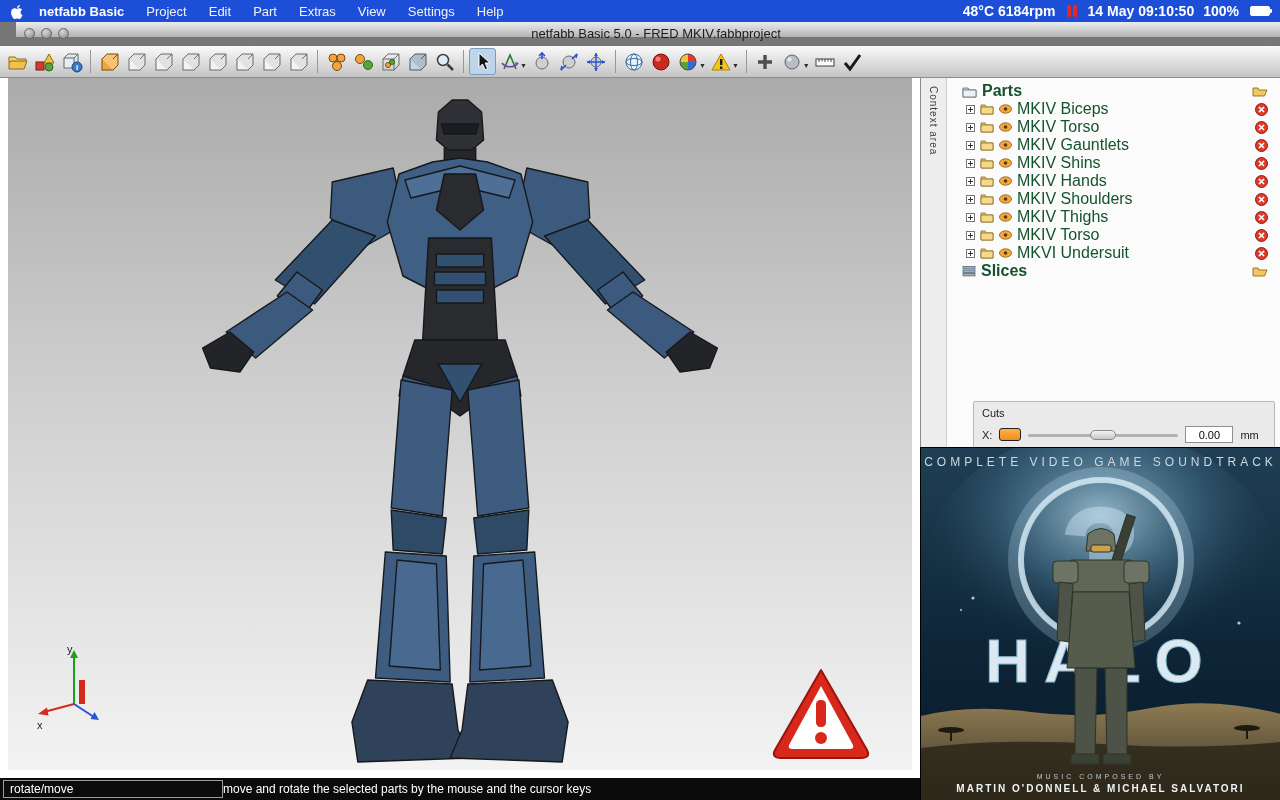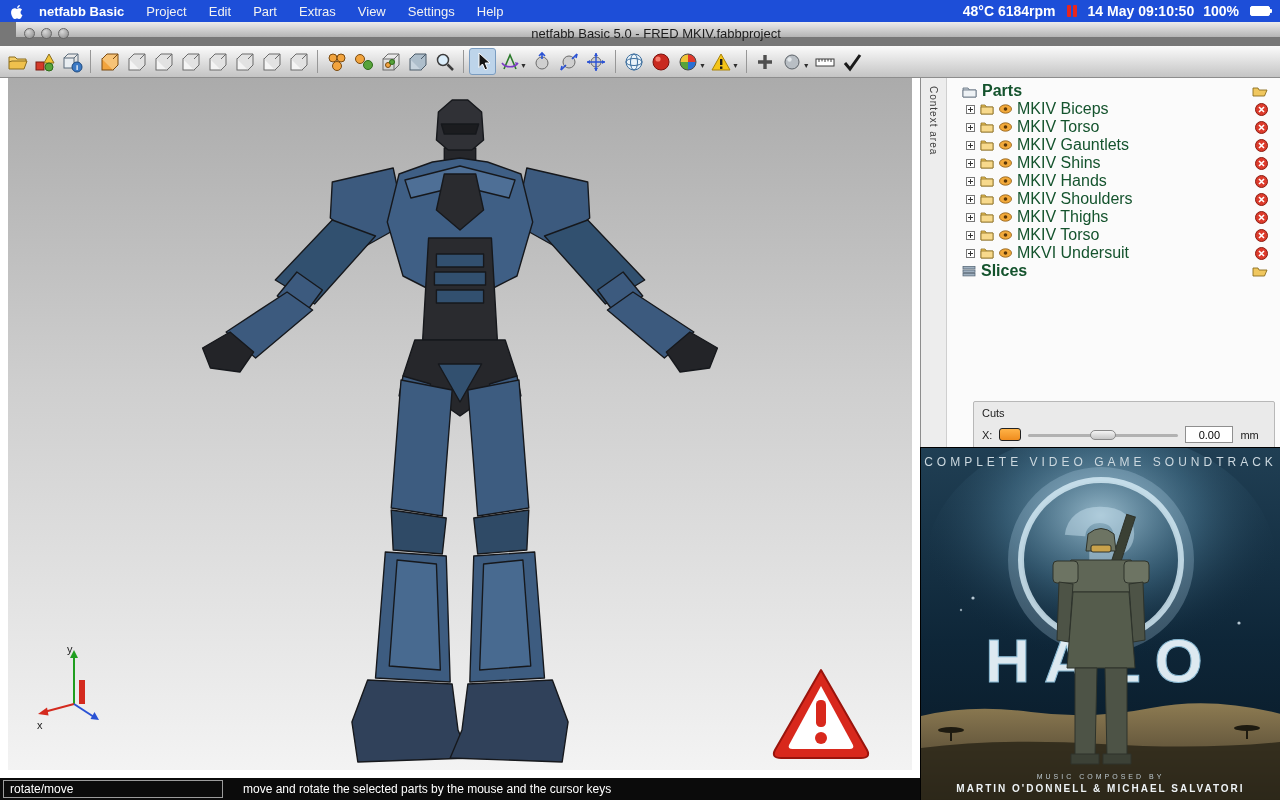--- a/index.html
+++ b/index.html
@@ -57,21 +57,21 @@
   .cuts-row{display:flex;align-items:center;gap:7px;margin-top:7px}
   .cut-check{width:22px;height:13px;background:linear-gradient(#ffb347,#ef8c1e);border:1.5px solid #222;border-radius:3px;flex:none}
   .slider{position:relative;width:150px;height:12px;flex:none}
   .slider .track{position:absolute;left:0;right:0;top:5px;height:3px;background:#b2b2b2;border-radius:2px}
   .slider .handle{position:absolute;left:62px;top:1px;width:26px;height:10px;background:linear-gradient(#f4f4f4,#c6c6c6);border:1px solid #8a8a8a;border-radius:5px}
   .cut-input{width:48px;height:17px;font-size:11px;text-align:center;border:1px solid #8f8f8f;background:#fff;padding:0 3px;font-family:"Liberation Sans",sans-serif}
 
   
   .statusbar{position:absolute;left:0;bottom:0;width:1280px;height:22px;background:#0b0b0b;color:#fff;font-size:12px;display:flex;align-items:center;z-index:40}
   .mode-box{display:inline-flex;align-items:center;height:18px;border:1px solid #9c9c9c;margin-left:3px;padding:0 6px;width:220px}
-  .hint{margin-left:20px}
+  .hint{margin-left:0}
 
   
   .album{position:absolute;left:920px;top:447px;width:360px;height:353px;z-index:50;background:#0d2234;overflow:hidden;border-left:1px solid #000;border-top:1px solid #000}
   .album svg{position:absolute;left:0;top:0}
   .album-header{position:absolute;top:7px;left:0;right:0;text-align:center;color:#ccd8df;font-size:12px;letter-spacing:4px;z-index:3}
   .album-credits{position:absolute;bottom:6px;left:0;right:0;text-align:center;z-index:3}
   .credit1{font-size:7px;letter-spacing:3px;color:#bcc8cf;margin-bottom:3px}
   .credit2{font-size:10px;letter-spacing:2px;font-weight:bold;color:#eef3f6}
 </style>
 </head>

